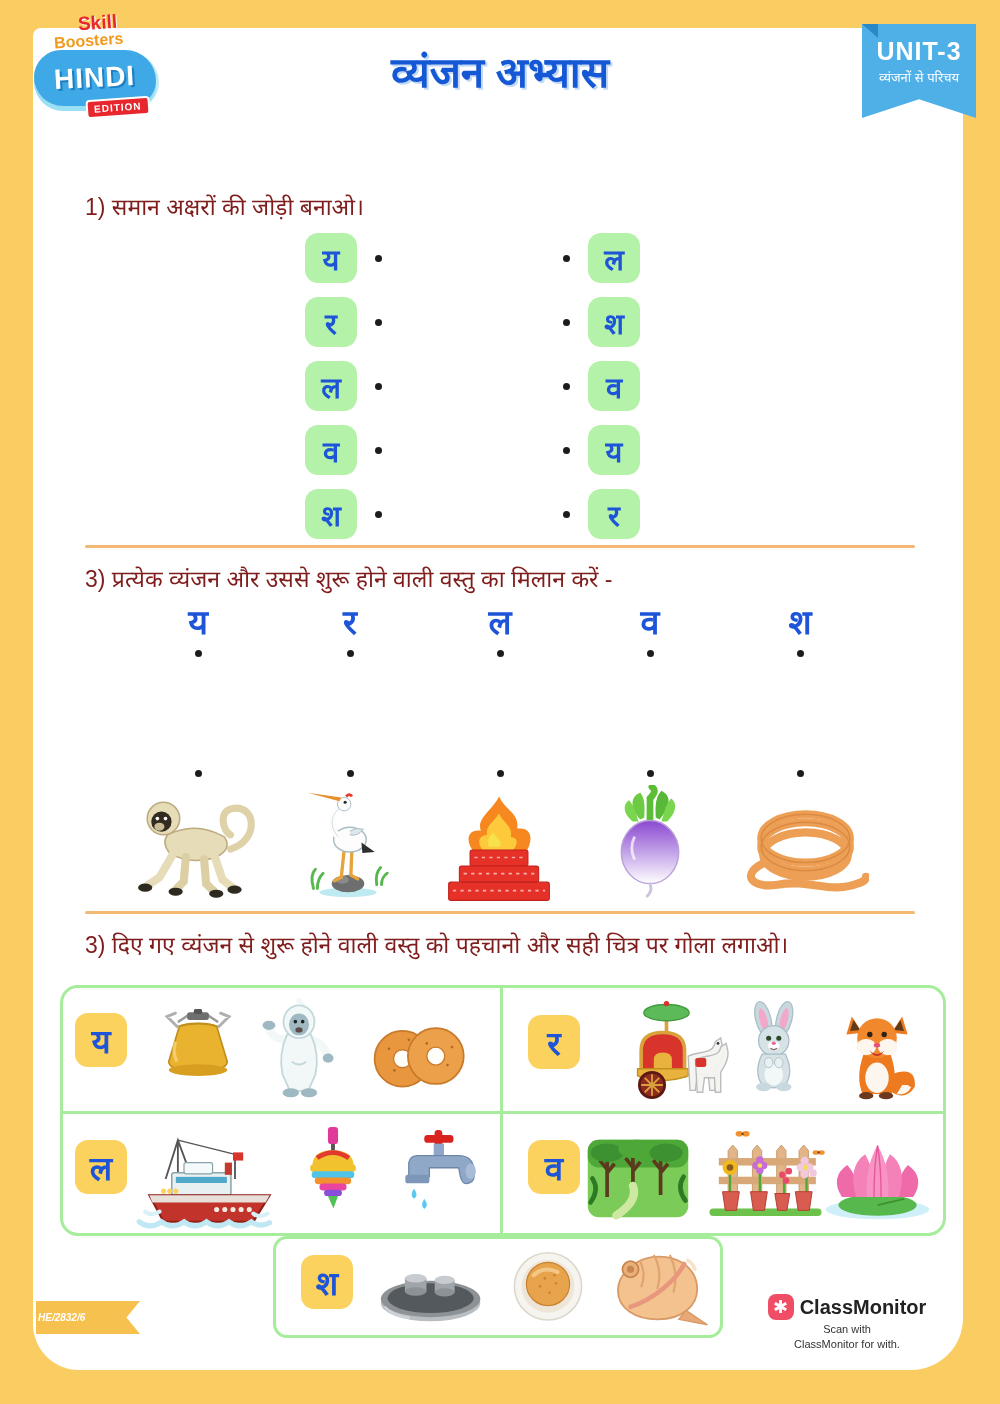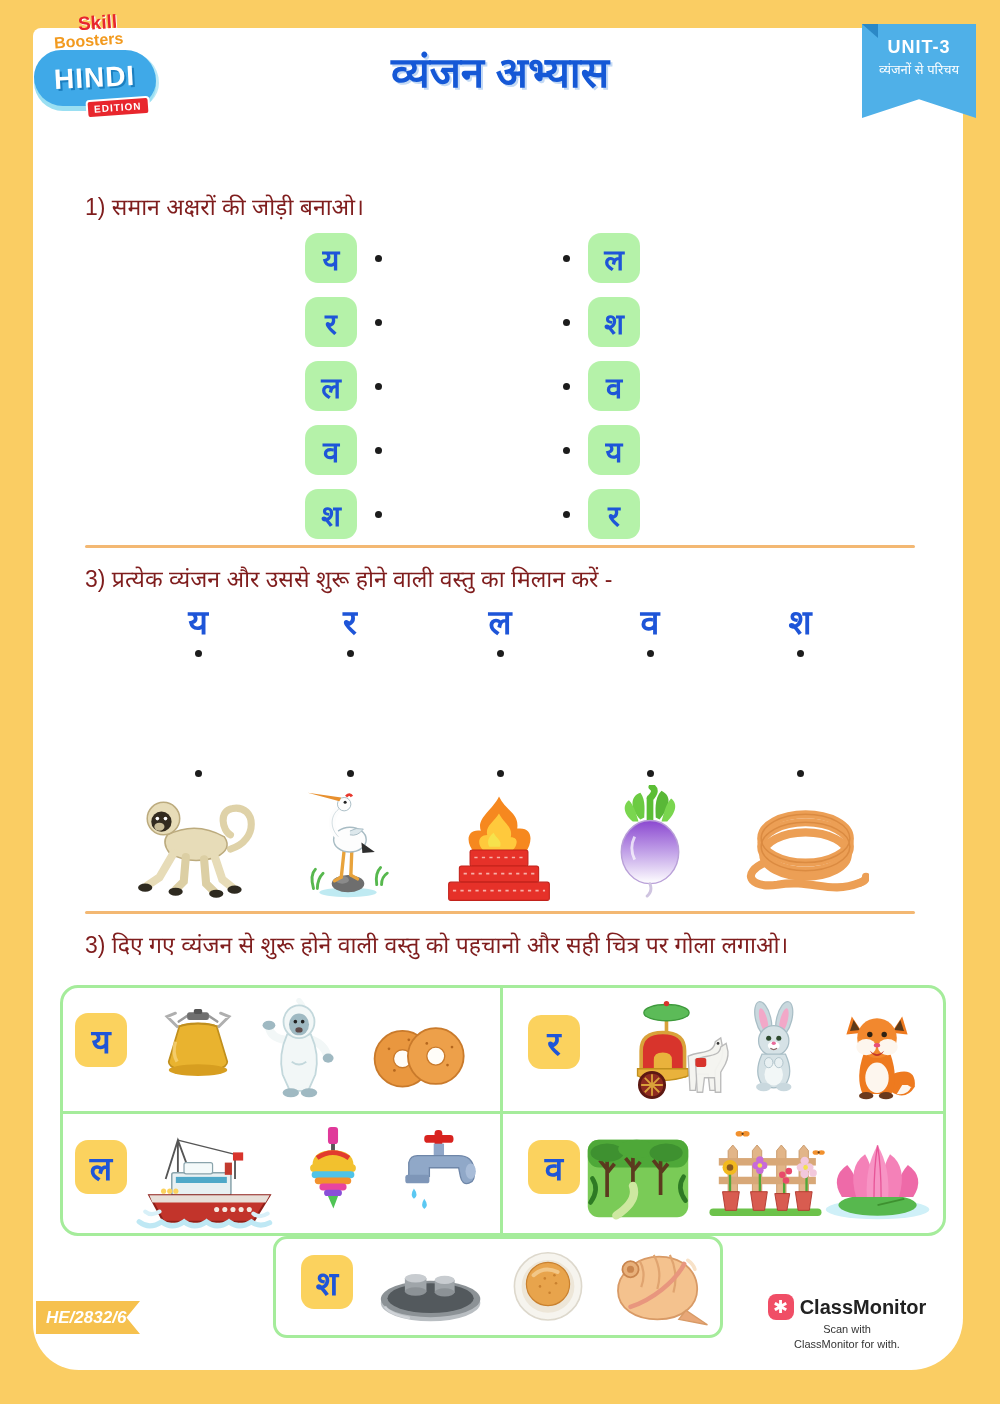--- a/index.html
+++ b/index.html
@@ -21,21 +21,21 @@
       text-shadow:2px 2px 0 #1C7FC0;transform:rotate(-3deg);}
   .logo-edition{position:absolute;left:60px;top:88px;background:#E8262D;color:#fff;font-weight:bold;
       font-size:10px;padding:2px 6px;border:2px solid #fff;border-radius:4px;transform:rotate(-4deg);
       letter-spacing:1px;}
 
   
   .unit-badge{position:absolute;left:862px;top:24px;width:114px;height:94px;background:#4FB0E8;
       clip-path:polygon(0 0,100% 0,100% 100%,50% 80%,0 100%);text-align:center;color:#fff;}
   .unit-fold{position:absolute;left:0;top:0;width:16px;height:14px;background:#2B88C6;
       clip-path:polygon(0 0,100% 0,100% 100%);}
-  .unit-line1{margin-top:13px;font-size:18px;font-weight:bold;letter-spacing:1px;}
+  .unit-line1{margin-top:13px;font-size:25px;font-weight:bold;letter-spacing:1px;}
   .unit-line2{margin-top:2px;font-size:13px;}
 
   
   .title{position:absolute;left:0;top:42px;width:1000px;text-align:center;color:#1558D6;
       font-weight:bold;text-shadow:2px 2px 0 #C3D9F4;}
   .title-line1{font-size:42px;}
   .title-line2{font-size:40px;margin-top:4px;}
 
   .instruction{position:absolute;color:#7f1d1d;font-size:23px;}
 
@@ -57,21 +57,21 @@
   .grid-vline{position:absolute;left:437px;top:0;width:3px;height:100%;background:#A5EC9B;}
   .grid-hline{position:absolute;left:0;top:123px;width:100%;height:3px;background:#A5EC9B;}
   .row3-box{position:absolute;left:273px;top:1236px;width:444px;height:96px;border:3px solid #A5EC9B;
       border-radius:14px;background:#fff;}
   .yellow-box{position:absolute;width:52px;height:54px;background:#FBD25E;border-radius:13px;
       display:flex;align-items:center;justify-content:center;color:#1E55D8;font-size:33px;font-weight:bold;}
 
   
   .he-tag{position:absolute;left:36px;top:1301px;width:104px;height:33px;background:#F6C14E;
       clip-path:polygon(0 0,100% 0,87% 50%,100% 100%,0 100%);display:flex;align-items:center;}
-  .he-tag span{color:#fff;font-weight:bold;font-style:italic;font-size:17px;padding-left:10px;}
+  .he-tag span{color:#fff;font-weight:bold;font-style:italic;font-size:10px;padding-left:2px;}
   .cm{position:absolute;left:742px;top:1294px;width:210px;text-align:center;}
   .cm-row{display:flex;align-items:center;justify-content:center;gap:6px;}
   .cm-icon{width:26px;height:26px;background:#F04E66;border-radius:8px;color:#fff;font-size:18px;
       line-height:26px;text-align:center;}
   .cm-brand{font-size:20px;font-weight:bold;color:#222;}
   .cm-sub{font-size:11px;color:#333;margin-top:2px;line-height:1.35;}
 </style>
 </head>
 <body>
 

